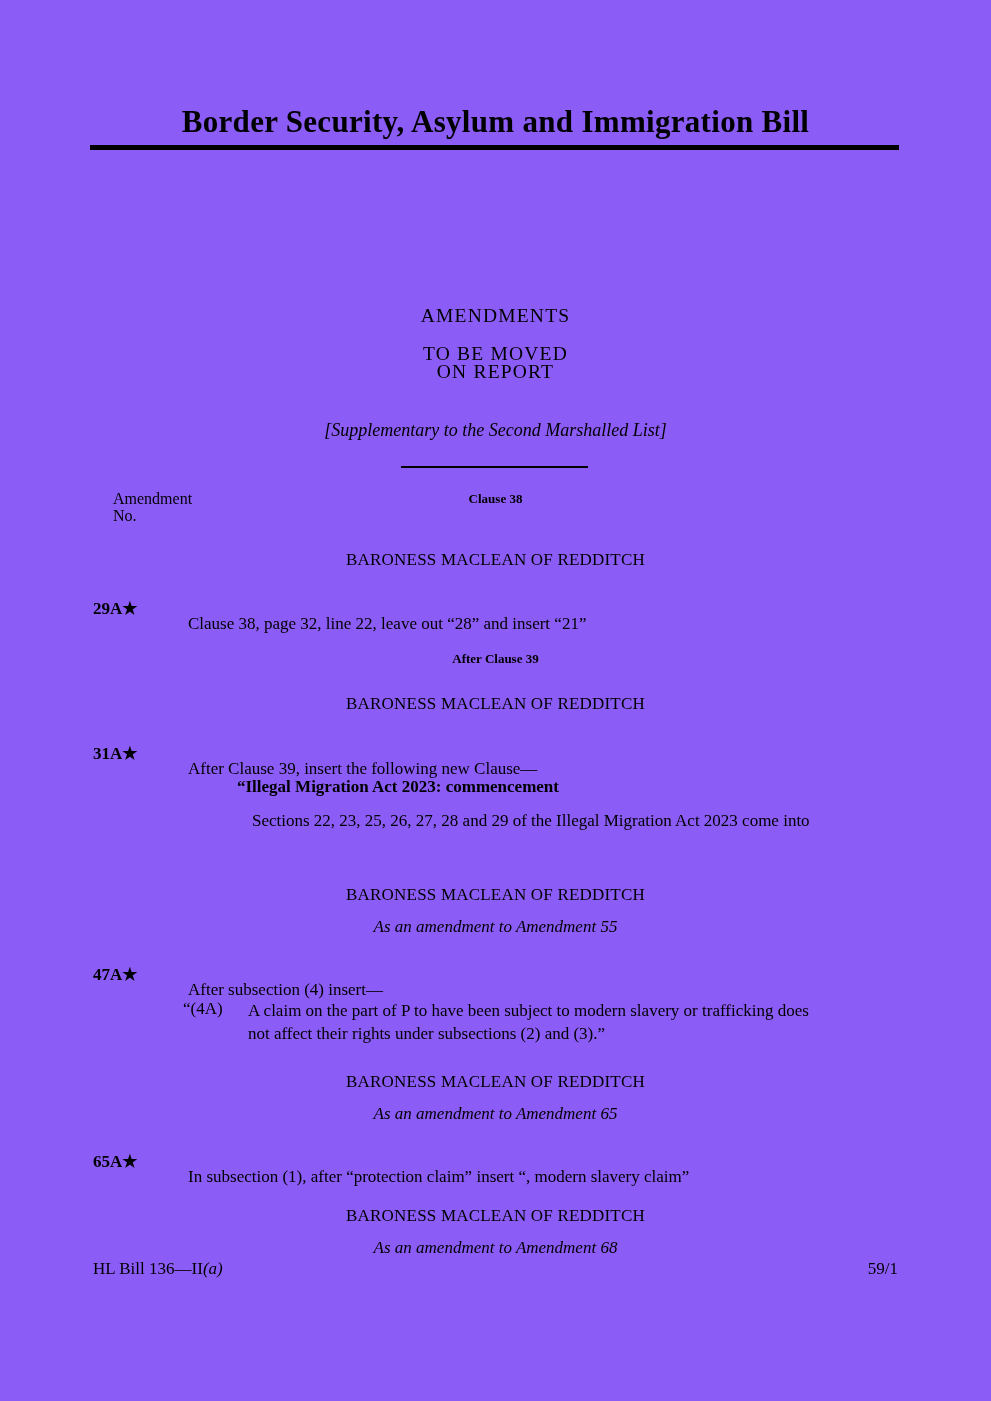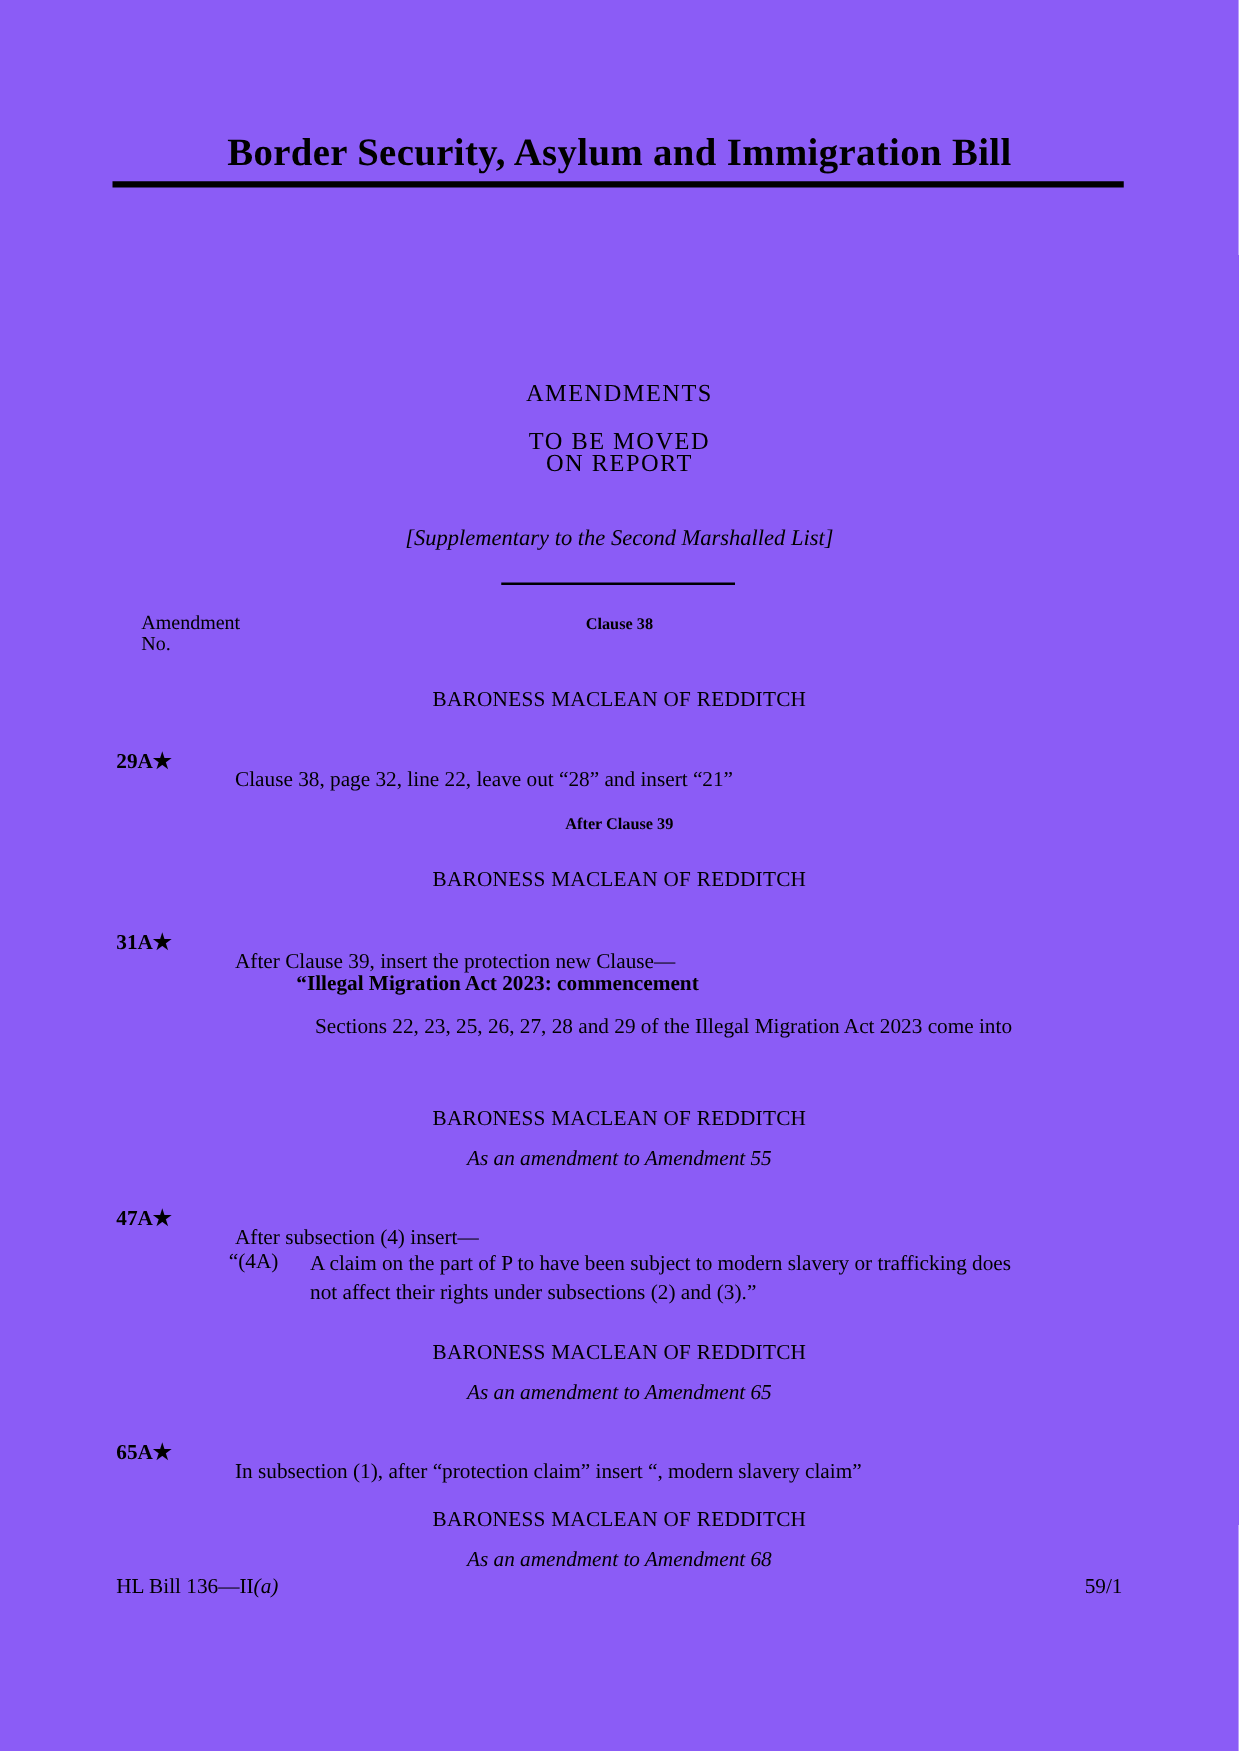--- a/index.html
+++ b/index.html
@@ -70,21 +70,21 @@
   <div class="abs amd-row r29">
     <span class="amd-num">29A★</span>
     <span class="amd-text">Clause 38, page 32, line 22, leave out “28” and insert “21”</span>
   </div>
 
   <div class="abs center clause-heading ch-after39">After Clause 39</div>
   <div class="abs center sponsor sp2">BARONESS MACLEAN OF REDDITCH</div>
 
   <div class="abs amd-row r31">
     <span class="amd-num">31A★</span>
-    <span class="amd-text">After Clause 39, insert the protection new Clause—</span>
+    <span class="amd-text">After Clause 39, insert the following new Clause—</span>
   </div>
   <div class="abs nc-title">“Illegal Migration Act 2023: commencement</div>
   <div class="abs nc-body">
     <div class="bodyline">Sections 22, 23, 25, 26, 27, 28 and 29 of the Illegal Migration Act 2023 come into</div>
   </div>
 
   <div class="abs center sponsor sp3">BARONESS MACLEAN OF REDDITCH</div>
   <div class="abs center it-note n47">As an amendment to Amendment 55</div>
 
   <div class="abs amd-row r47">

